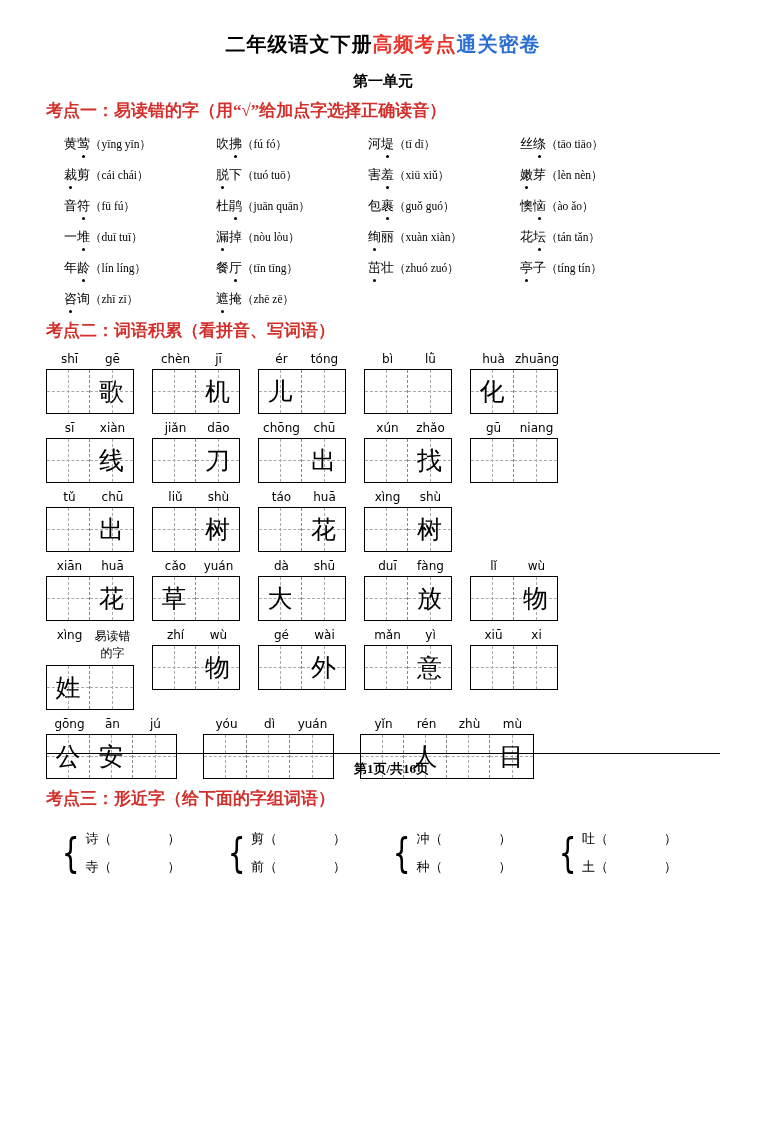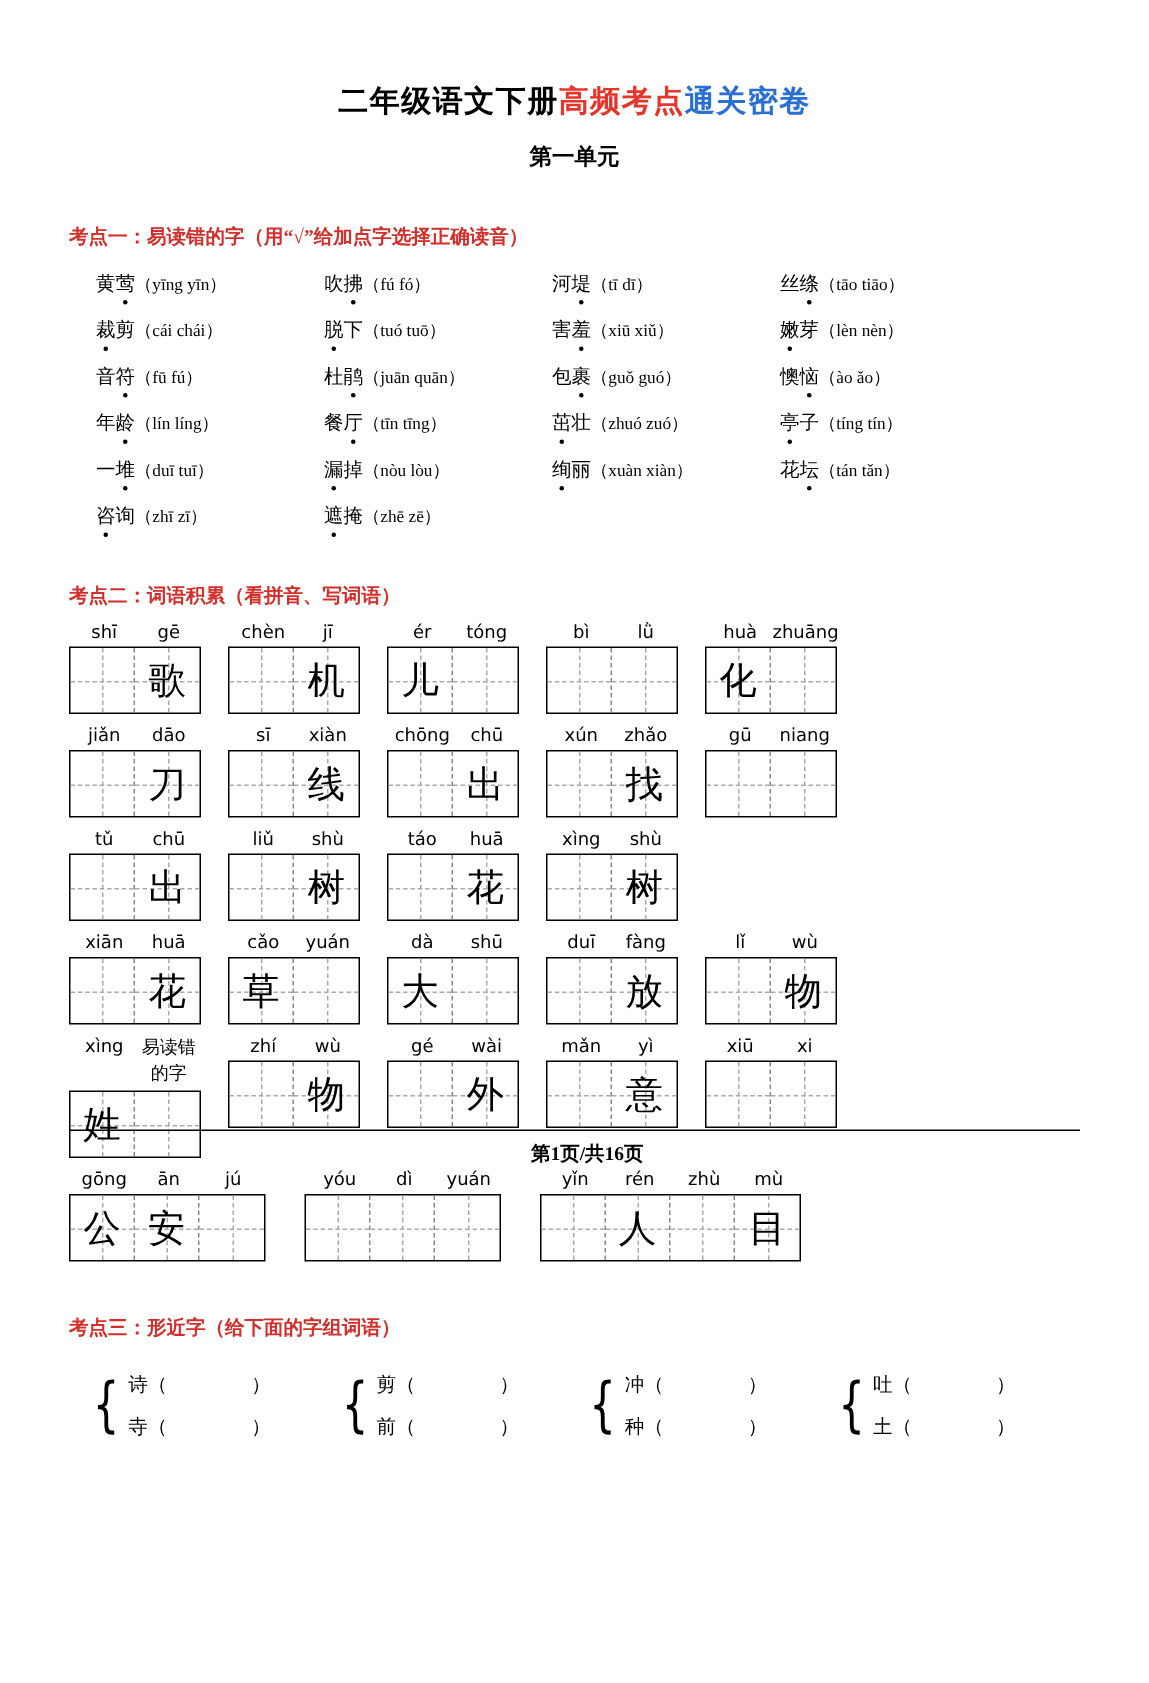--- a/index.html
+++ b/index.html
@@ -5,21 +5,21 @@
   * { box-sizing: border-box; }
   html, body { margin:0; padding:0; }
   body {
     width: 766px; height: 1122px;
     background: #ffffff;
     font-family: "Liberation Serif", serif;
     color: #000;
     position: relative;
     overflow: hidden;
   }
-  .page { padding: 36px 46px 0 46px; position: relative; height: 794px; }
+  .page { padding: 13px 46px 0 46px; position: relative; height: 794px; }
 
   
   .title-line {
     text-align: center;
     font-size: 20px;
     font-weight: bold;
     letter-spacing: 1px;
     margin-top: 18px;
     white-space: nowrap;
   }
@@ -28,22 +28,22 @@
   .t-blue { color: #2b6fd3; }
   .subtitle {
     text-align: center;
     font-size: 15px;
     font-weight: bold;
     margin-top: 14px;
   }
 
   
   .sec-head {
-    margin-top: 36px;
-    font-size: 13px;
+    margin-top: 10px;
+    font-size: 17px;
     font-weight: bold;
     color: #d2302c;
     line-height: 1.2;
     font-family: Liberation Serif, serif;
   }
 
   
   .kaodian1 {
     margin-top: 14px;
     padding-left: 18px;
@@ -192,32 +192,32 @@
         <div class="p1cell"><span class="han"><span>害</span><span class="dotwrap">羞</span></span><span class="py">（xiū  xiǔ）</span></div>
         <div class="p1cell"><span class="han"><span class="dotwrap">嫩</span><span>芽</span></span><span class="py">（lèn  nèn）</span></div>
       </div>
       <div class="p1row">
         <div class="p1cell"><span class="han"><span>音</span><span class="dotwrap">符</span></span><span class="py">（fū  fú）</span></div>
         <div class="p1cell"><span class="han"><span>杜</span><span class="dotwrap">鹃</span></span><span class="py">（juān  quān）</span></div>
         <div class="p1cell"><span class="han"><span>包</span><span class="dotwrap">裹</span></span><span class="py">（guǒ  guó）</span></div>
         <div class="p1cell"><span class="han"><span>懊</span><span class="dotwrap">恼</span></span><span class="py">（ào  ǎo）</span></div>
       </div>
       <div class="p1row">
+        <div class="p1cell"><span class="han"><span>一</span><span class="dotwrap">堆</span></span><span class="py">（duī  tuī）</span></div>
+        <div class="p1cell"><span class="han"><span class="dotwrap">漏</span><span>掉</span></span><span class="py">（nòu  lòu）</span></div>
+        <div class="p1cell"><span class="han"><span class="dotwrap">绚</span><span>丽</span></span><span class="py">（xuàn  xiàn）</span></div>
+        <div class="p1cell"><span class="han"><span>花</span><span class="dotwrap">坛</span></span><span class="py">（tán  tǎn）</span></div>
+      </div>
+      <div class="p1row">
         <div class="p1cell"><span class="han"><span>年</span><span class="dotwrap">龄</span></span><span class="py">（lín  líng）</span></div>
         <div class="p1cell"><span class="han"><span>餐</span><span class="dotwrap">厅</span></span><span class="py">（tīn  tīng）</span></div>
         <div class="p1cell"><span class="han"><span class="dotwrap">茁</span><span>壮</span></span><span class="py">（zhuó  zuó）</span></div>
         <div class="p1cell"><span class="han"><span class="dotwrap">亭</span><span>子</span></span><span class="py">（tíng  tín）</span></div>
       </div>
       <div class="p1row">
-        <div class="p1cell"><span class="han"><span>一</span><span class="dotwrap">堆</span></span><span class="py">（duī  tuī）</span></div>
-        <div class="p1cell"><span class="han"><span class="dotwrap">漏</span><span>掉</span></span><span class="py">（nòu  lòu）</span></div>
-        <div class="p1cell"><span class="han"><span class="dotwrap">绚</span><span>丽</span></span><span class="py">（xuàn  xiàn）</span></div>
-        <div class="p1cell"><span class="han"><span>花</span><span class="dotwrap">坛</span></span><span class="py">（tán  tǎn）</span></div>
-      </div>
-      <div class="p1row">
         <div class="p1cell"><span class="han"><span class="dotwrap">咨</span><span>询</span></span><span class="py">（zhī  zī）</span></div>
         <div class="p1cell"><span class="han"><span class="dotwrap">遮</span><span>掩</span></span><span class="py">（zhē  zē）</span></div>
       </div>
     </div>
 
   <div class="sec-head">考点二：词语积累（看拼音、写词语）</div>
   <div class="kaodian2" id="sec2">
       <div class="grid-row">
         <div class="grid-item">
           <div class="py-row">
@@ -286,43 +286,43 @@
             </div>
             <div class="cellbox">
               <div class="ch"></div>
             </div>
           </div>
         </div>
       </div>
       <div class="grid-row">
         <div class="grid-item">
           <div class="py-row">
+            <span>sī</span>
+            <span>xiàn</span>
+          </div>
+          <div class="boxes">
+            <div class="cellbox">
+              <div class="ch"></div>
+            </div>
+            <div class="cellbox">
+              <div class="ch">线</div>
+            </div>
+          </div>
+        </div>
+        <div class="grid-item">
+          <div class="py-row">
             <span>jiǎn</span>
             <span>dāo</span>
           </div>
           <div class="boxes">
             <div class="cellbox">
               <div class="ch"></div>
             </div>
             <div class="cellbox">
               <div class="ch">刀</div>
-            </div>
-          </div>
-        </div>
-        <div class="grid-item">
-          <div class="py-row">
-            <span>sī</span>
-            <span>xiàn</span>
-          </div>
-          <div class="boxes">
-            <div class="cellbox">
-              <div class="ch"></div>
-            </div>
-            <div class="cellbox">
-              <div class="ch">线</div>
             </div>
           </div>
         </div>
         <div class="grid-item">
           <div class="py-row">
             <span>chōng</span>
             <span>chū</span>
           </div>
           <div class="boxes">
             <div class="cellbox">

